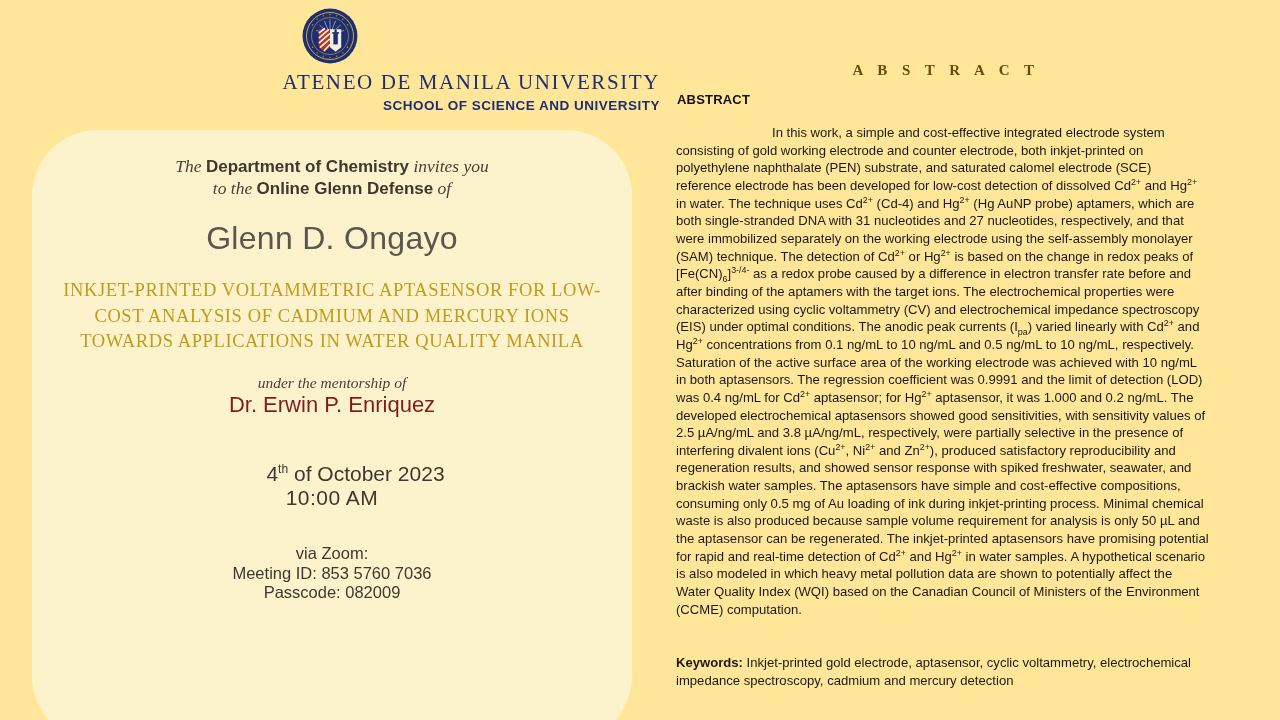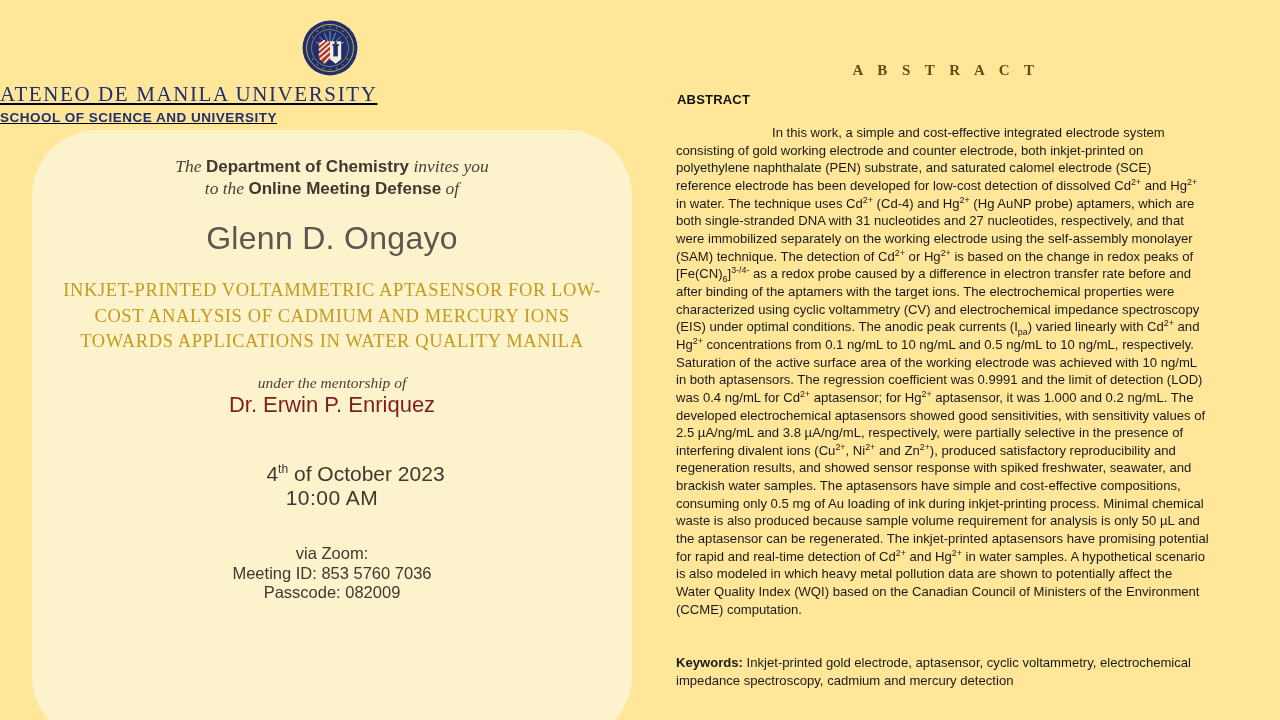--- a/index.html
+++ b/index.html
@@ -10,23 +10,22 @@
   }
   #page {
     position:relative; width:1280px; height:720px;
     background:#FFE699;
   }
 
   
   #left-panel { position:absolute; left:0; top:0; width:660px; height:720px; }
 
   #header-block {
-    position:absolute; left:0; top:20px; width:660px;
-    text-align:left;
-    text-decoration:underline;
+    position:absolute; left:0; top:8px; width:660px;
+    text-align:right;
   }
   #seal { display:block; margin:0 auto 6px auto; }
   #univ-name {
     font-family:"Liberation Serif", serif;
     font-size:21px; letter-spacing:1.6px;
     color:#1F2E6E; white-space:nowrap;
   }
   #school-name {
     font-family:"Liberation Sans", sans-serif;
     font-weight:bold; font-size:13.5px; letter-spacing:0.5px;
@@ -205,21 +204,21 @@
       <div id="school-name">SCHOOL OF SCIENCE AND UNIVERSITY</div>
     </div>
 
     <div id="invite-card">
 
       <div id="invite-line1">
         <span class="line-serif-it">The </span><span class="bold-sans">Department of Chemistry</span><span class="line-serif-it"> invites you</span>
       </div>
 
       <div id="invite-line2">
-        <span class="line-serif-it">to the </span><span class="bold-sans">Online Meeting Defense</span><span class="line-serif-it"> of</span>
+        <span class="line-serif-it">to the </span><span class="bold-sans">Online Glenn Defense</span><span class="line-serif-it"> of</span>
       </div>
 
       <div id="student-name">Glenn D. Ongayo</div>
 
       <div id="thesis-title">INKJET-PRINTED  VOLTAMMETRIC  APTASENSOR  FOR LOW-COST  ANALYSIS  OF CADMIUM  AND  MERCURY  IONS TOWARDS  APPLICATIONS  IN WATER  QUALITY  MANILA</div>
 
       <div id="mentor-label" class="line-serif-it">under the mentorship of</div>
       <div id="mentor-name">Dr. Erwin P. Enriquez</div>
 
       <div id="event-date">

